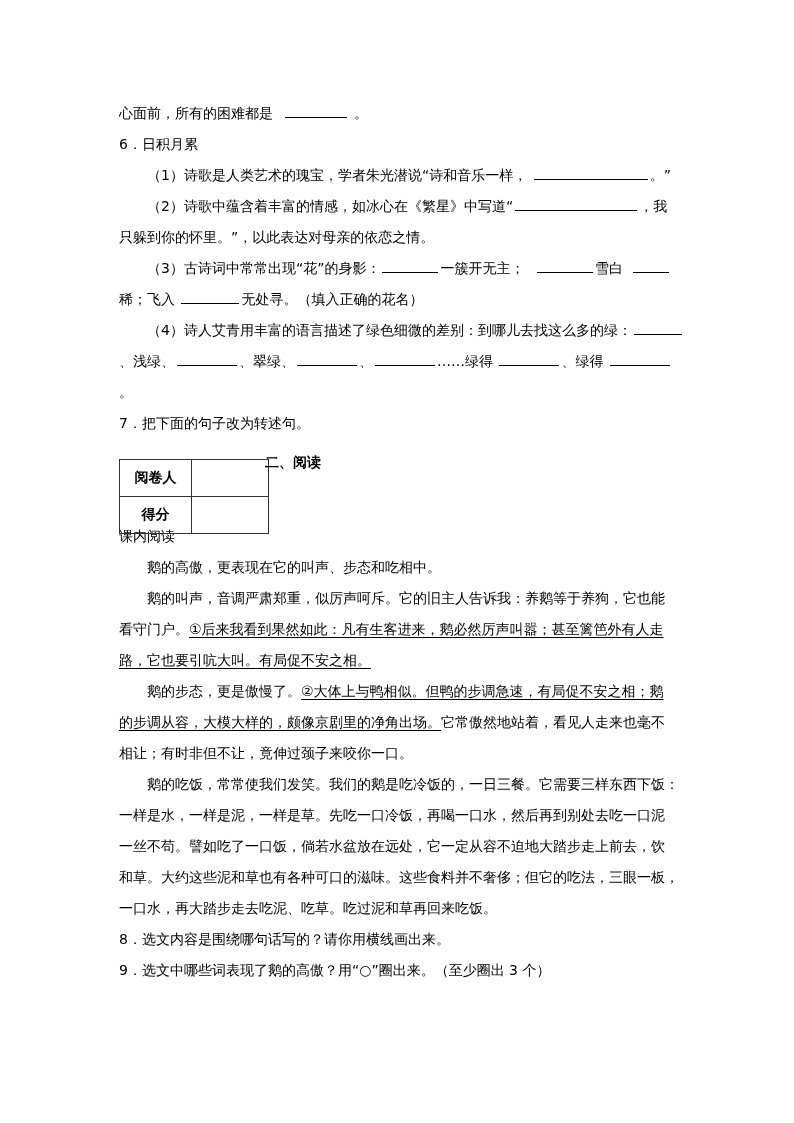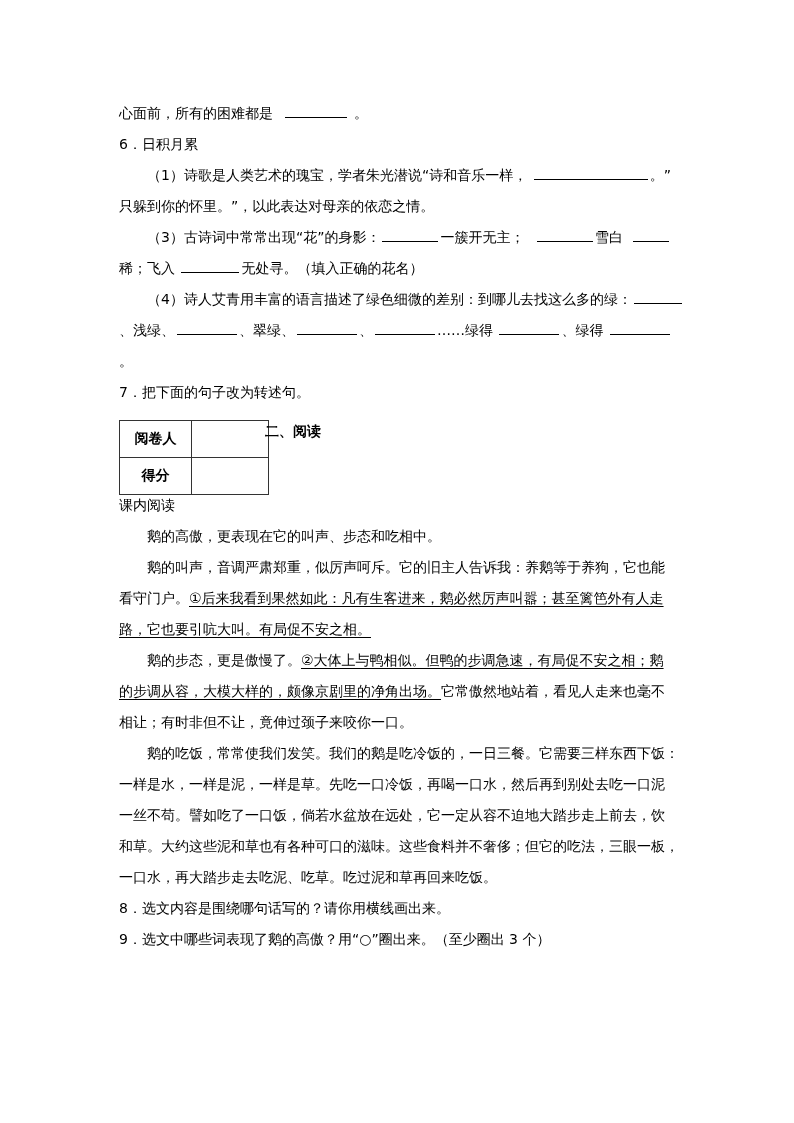--- a/index.html
+++ b/index.html
@@ -28,20 +28,23 @@
 
   <div class="line">
     <span>6．日积月累</span>
   </div>
 
   <div class="line indent">
     <span>（1）诗歌是人类艺术的瑰宝，学者朱光潜说“诗和音乐一样，</span>
     <span class="blank" style="width:114px"></span><span>。”</span>
   </div>
 
+  <div class="line indent">
+    <span>（2）诗歌中蕴含着丰富的情感，如冰心在《繁星》中写道“</span><span class="blank" style="width:122px"></span><span>，我</span>
+  </div>
   <div class="line">
     <span>只躲到你的怀里。”，以此表达对母亲的依恋之情。</span>
   </div>
 
   <div class="line indent">
     <span>（3）古诗词中常常出现“花”的身影：</span><span class="blank" style="width:56px"></span><span>一簇开无主；</span>
     <span class="blank" style="width:56px;margin-left:8px"></span><span>雪白</span>
     <span class="blank" style="width:36px;margin-left:6px"></span>
   </div>
   <div class="line">
@@ -59,21 +62,21 @@
   </div>
   <div class="line">
     <span>。</span>
   </div>
 
   <div class="line">
     <span>7．把下面的句子改为转述句。</span>
   </div>
 
   <div style="height:82px;position:relative">
-    <table class="scoretable" style="position:absolute;left:0;top:8px">
+    <table class="scoretable" style="position:absolute;left:0;top:16px">
       <tbody>
           <tr>
         <td class="lab">阅卷人</td>
         <td class="val"></td>
       </tr>
       <tr>
         <td class="lab">得分</td>
         <td class="val"></td>
       </tr>
     </tbody>

